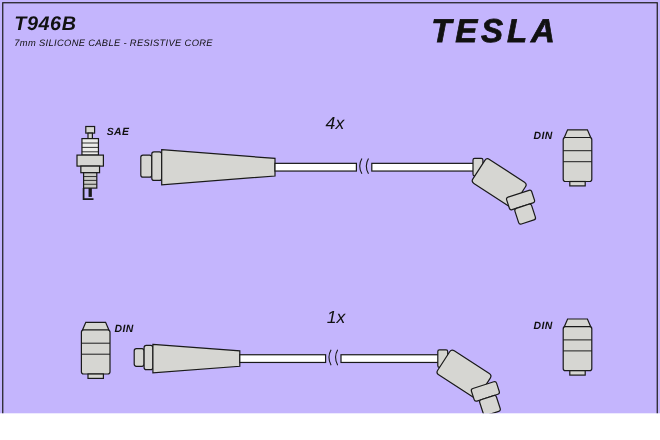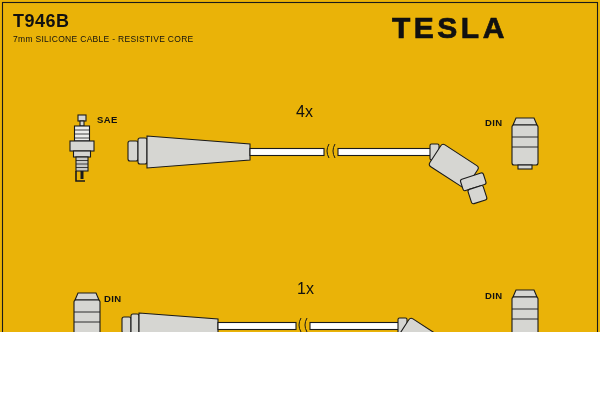--- a/index.html
+++ b/index.html
@@ -1,17 +1,17 @@
 <!DOCTYPE html>
 <html><head>
 <meta charset="utf-8">
 <style>
   html,body{margin:0;padding:0;background:#fff;}
-  .page{position:relative;width:600px;height:332px;background:#eab308;overflow:hidden;
-        font-family:"Liberation Sans",sans-serif;}
+  .page{position:relative;width:600px;height:376px;background:#c4b5fd;overflow:hidden;
+        font-family:"Liberation Sans",sans-serif;font-style:italic;}
   svg{display:block;}
   text{font-family:"Liberation Sans",sans-serif;fill:#111;}
   .part-no{font-size:18px;font-weight:bold;letter-spacing:.5px;}
   .subtitle{font-size:8.5px;letter-spacing:.3px;}
   .brand{font-size:30px;font-weight:bold;letter-spacing:3.5px;}
   .qty{font-size:16px;}
   .conn-label{font-size:9.5px;font-weight:bold;letter-spacing:.4px;}
   .outline{stroke:#1a1a1a;stroke-width:1.1;}
   .grayfill{fill:#d6d6d2;}
   .whitefill{fill:#ffffff;}

